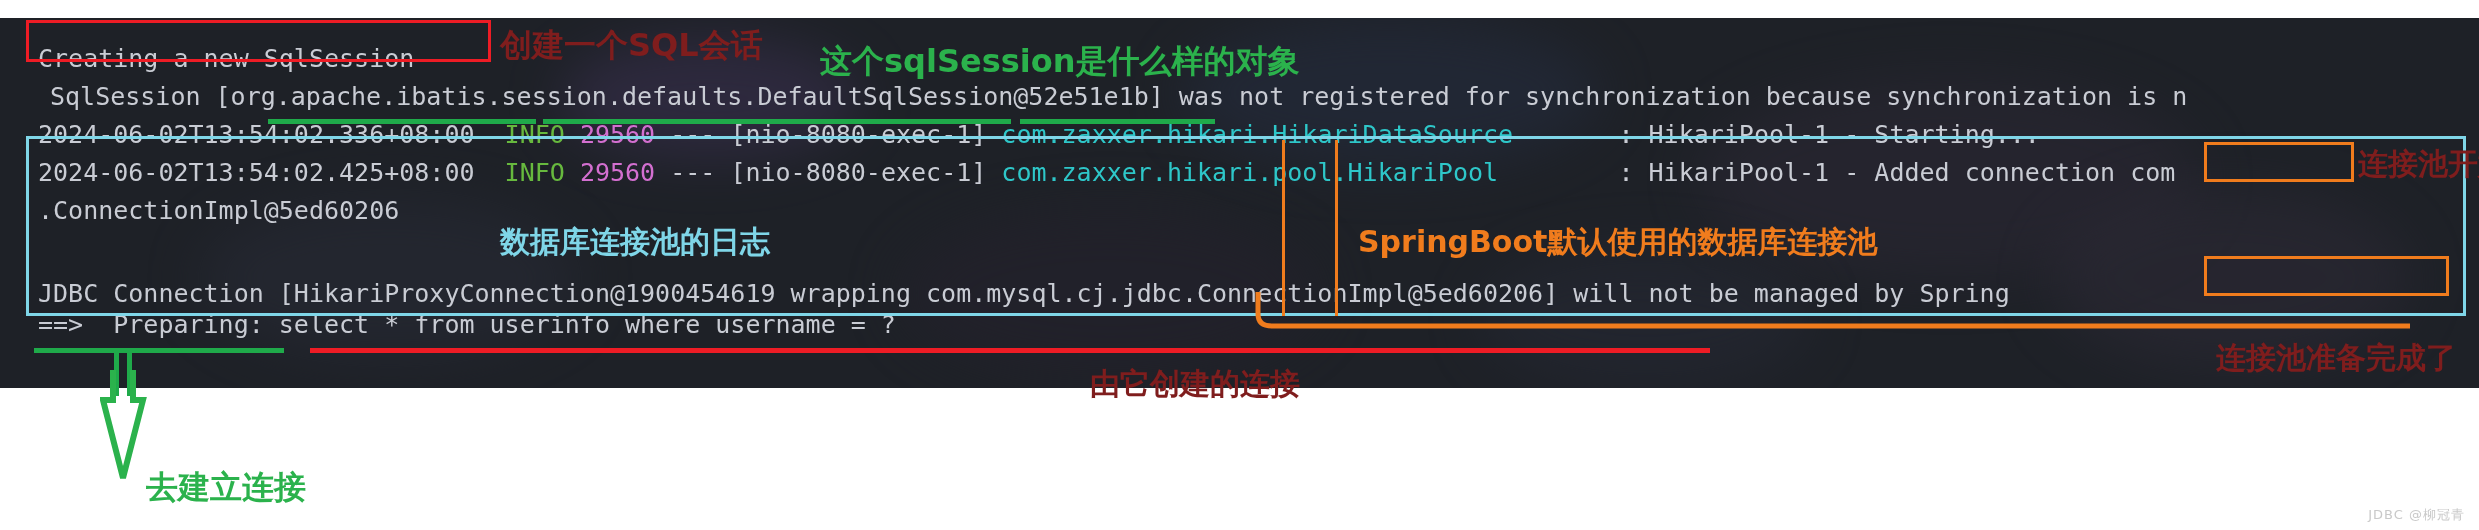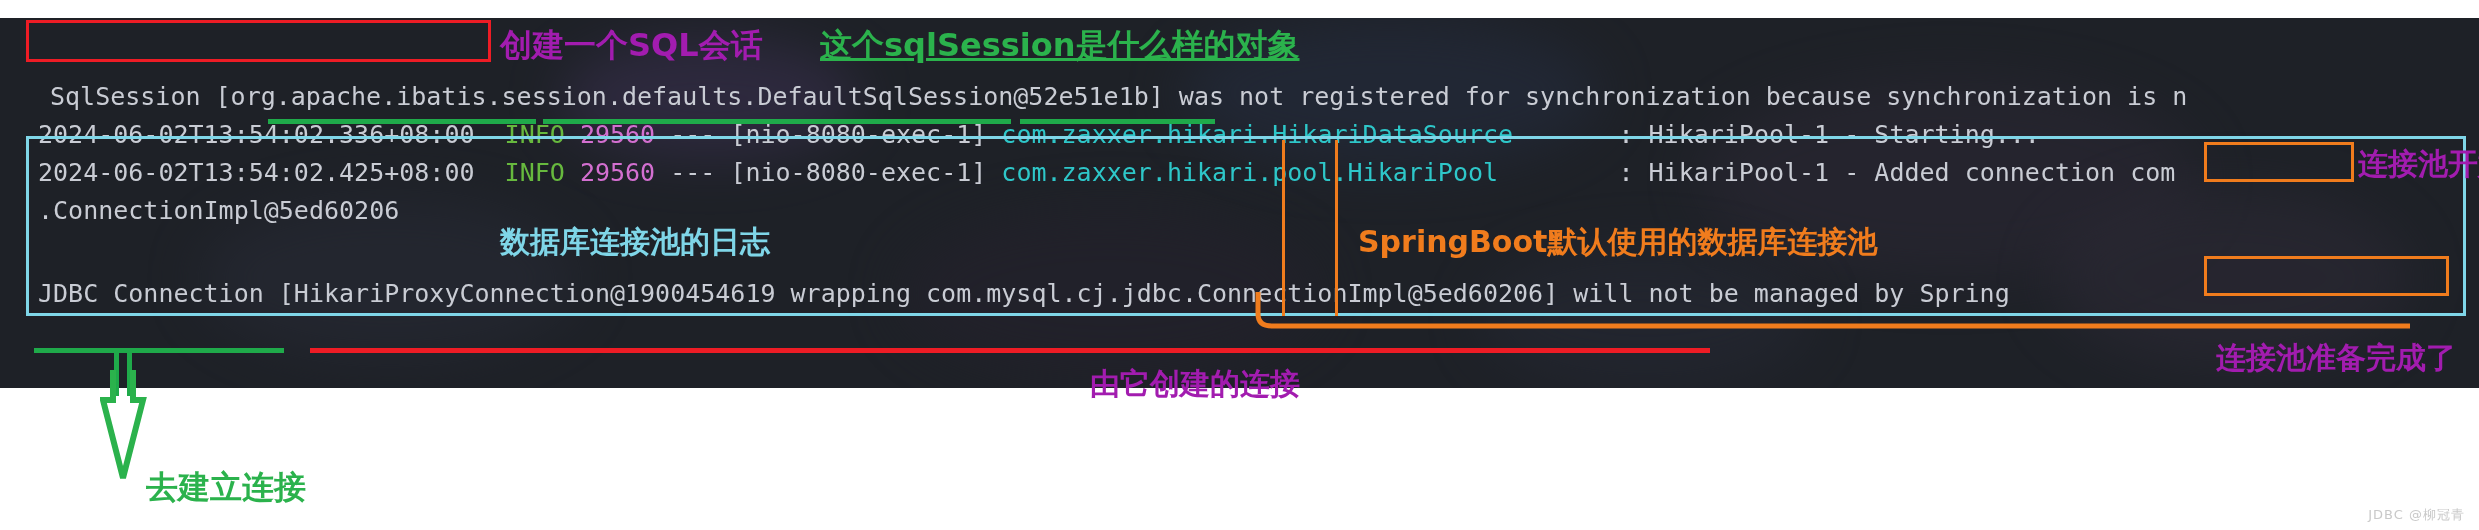--- a/index.html
+++ b/index.html
@@ -77,21 +77,21 @@
   .ul-red   { background: #ee1c25; height: 5px; }
 
   
   .atext {
     position: absolute;
     white-space: nowrap;
     font-family: "DejaVu Sans", "Liberation Sans", sans-serif;
     font-weight: bold;
     z-index: 8;
   }
-  .t-red    { color: #a21caf; }
+  .t-red    { color: #7f1d1d; }
   .t-green  { color: #2bb24c; }
   .t-cyan   { color: #7fd6e8; }
   .t-orange { color: #f07c1d; }
 
   
   #green-arrow {
     position: absolute;
     left: 100px;
     top: 370px;
     z-index: 9;
@@ -114,25 +114,27 @@
 
 <div id="terminal">
   <div class="bg-blob" style="left:560px;top:20px;width:300px;height:120px;background:#3a3050;opacity:.55;"></div>
   <div class="bg-blob" style="left:1180px;top:0px;width:420px;height:150px;background:#232a3a;opacity:.7;"></div>
   <div class="bg-blob" style="left:1700px;top:60px;width:500px;height:200px;background:#2a2733;opacity:.6;"></div>
   <div class="bg-blob" style="left:200px;top:180px;width:380px;height:160px;background:#272a35;opacity:.6;"></div>
   <div class="bg-blob" style="left:900px;top:190px;width:420px;height:170px;background:#24212c;opacity:.6;"></div>
   <div class="bg-blob" style="left:2050px;top:170px;width:360px;height:180px;background:#2d2a36;opacity:.55;"></div>
   <div class="bg-blob" style="left:1480px;top:230px;width:330px;height:140px;background:#252833;opacity:.6;"></div>
 
+  <div class="line ln1"><span class="c-grey">Creating a new SqlSession</span></div>
   <div class="line ln2"><span class="c-grey">SqlSession [org.apache.ibatis.session.defaults.DefaultSqlSession@52e51e1b] was not registered for synchronization because synchronization is n</span></div>
   <div class="line ln3"><span class="c-grey">2024-06-02T13:54:02.336+08:00</span><span class="c-grey">  </span><span class="c-green">INFO</span><span class="c-grey"> </span><span class="c-pink">29560</span><span class="c-grey"> --- [nio-8080-exec-1] </span><span class="c-cyan">com.zaxxer.hikari.HikariDataSource</span><span class="c-grey">       : HikariPool-1 - Starting...</span></div>
   <div class="line ln4"><span class="c-grey">2024-06-02T13:54:02.425+08:00</span><span class="c-grey">  </span><span class="c-green">INFO</span><span class="c-grey"> </span><span class="c-pink">29560</span><span class="c-grey"> --- [nio-8080-exec-1] </span><span class="c-cyan">com.zaxxer.hikari.pool.HikariPool</span><span class="c-grey">        : HikariPool-1 - Added connection com</span></div>
   <div class="line ln5"><span class="c-grey">.ConnectionImpl@5ed60206</span></div>
   <div class="line ln7"><span class="c-grey">JDBC Connection [HikariProxyConnection@1900454619 wrapping com.mysql.cj.jdbc.ConnectionImpl@5ed60206] will not be managed by Spring</span></div>
+  <div class="line ln8"><span class="c-grey">==&gt;  Preparing: select * from userinfo where username = ?</span></div>
 </div>
 
 <div class="annot box-red" style="left:26px;top:20px;width:465px;height:42px;"></div>
 
 <div class="uline ul-green" style="left:268px;top:119px;width:268px;"></div>
 <div class="uline ul-green" style="left:543px;top:119px;width:468px;"></div>
 <div class="uline ul-green" style="left:1020px;top:119px;width:195px;"></div>
 
 <div class="annot box-cyan" style="left:26px;top:136px;width:2440px;height:180px;"></div>
 
@@ -151,21 +153,21 @@
 <div class="uline ul-red" style="left:310px;top:348px;width:1400px;"></div>
 
 <div class="annot" style="left:114px;top:350px;width:18px;height:46px;border-left:5px solid #1faa4a;border-right:5px solid #1faa4a;"></div>
 
 <svg id="green-arrow" width="60" height="120" viewBox="0 0 60 120">
   <path d="M13 0 L13 30 L3 30 L23 108 L43 30 L33 30 L33 0" fill="none" stroke="#2bb24c" stroke-width="6" stroke-linejoin="miter"></path>
 </svg>
 
 <span class="atext t-red" style="left:500px;top:24px;font-size:32px;">创建一个SQL会话</span>
 
-<span class="atext t-green" style="left:820px;top:24px;font-size:32px;text-decoration:underline;">这个sqlSession是什么样的对象</span>
+<span class="atext t-green" style="left:820px;top:40px;font-size:32px;">这个sqlSession是什么样的对象</span>
 
 <span class="atext t-red" style="left:2358px;top:144px;font-size:30px;">连接池开始准备</span>
 
 <span class="atext t-cyan" style="left:500px;top:222px;font-size:30px;">数据库连接池的日志</span>
 
 <span class="atext t-orange" style="left:1358px;top:222px;font-size:30px;">SpringBoot默认使用的数据库连接池</span>
 
 <span class="atext t-red" style="left:2216px;top:338px;font-size:30px;">连接池准备完成了</span>
 
 <span class="atext t-red" style="left:1090px;top:364px;font-size:30px;">由它创建的连接</span>

